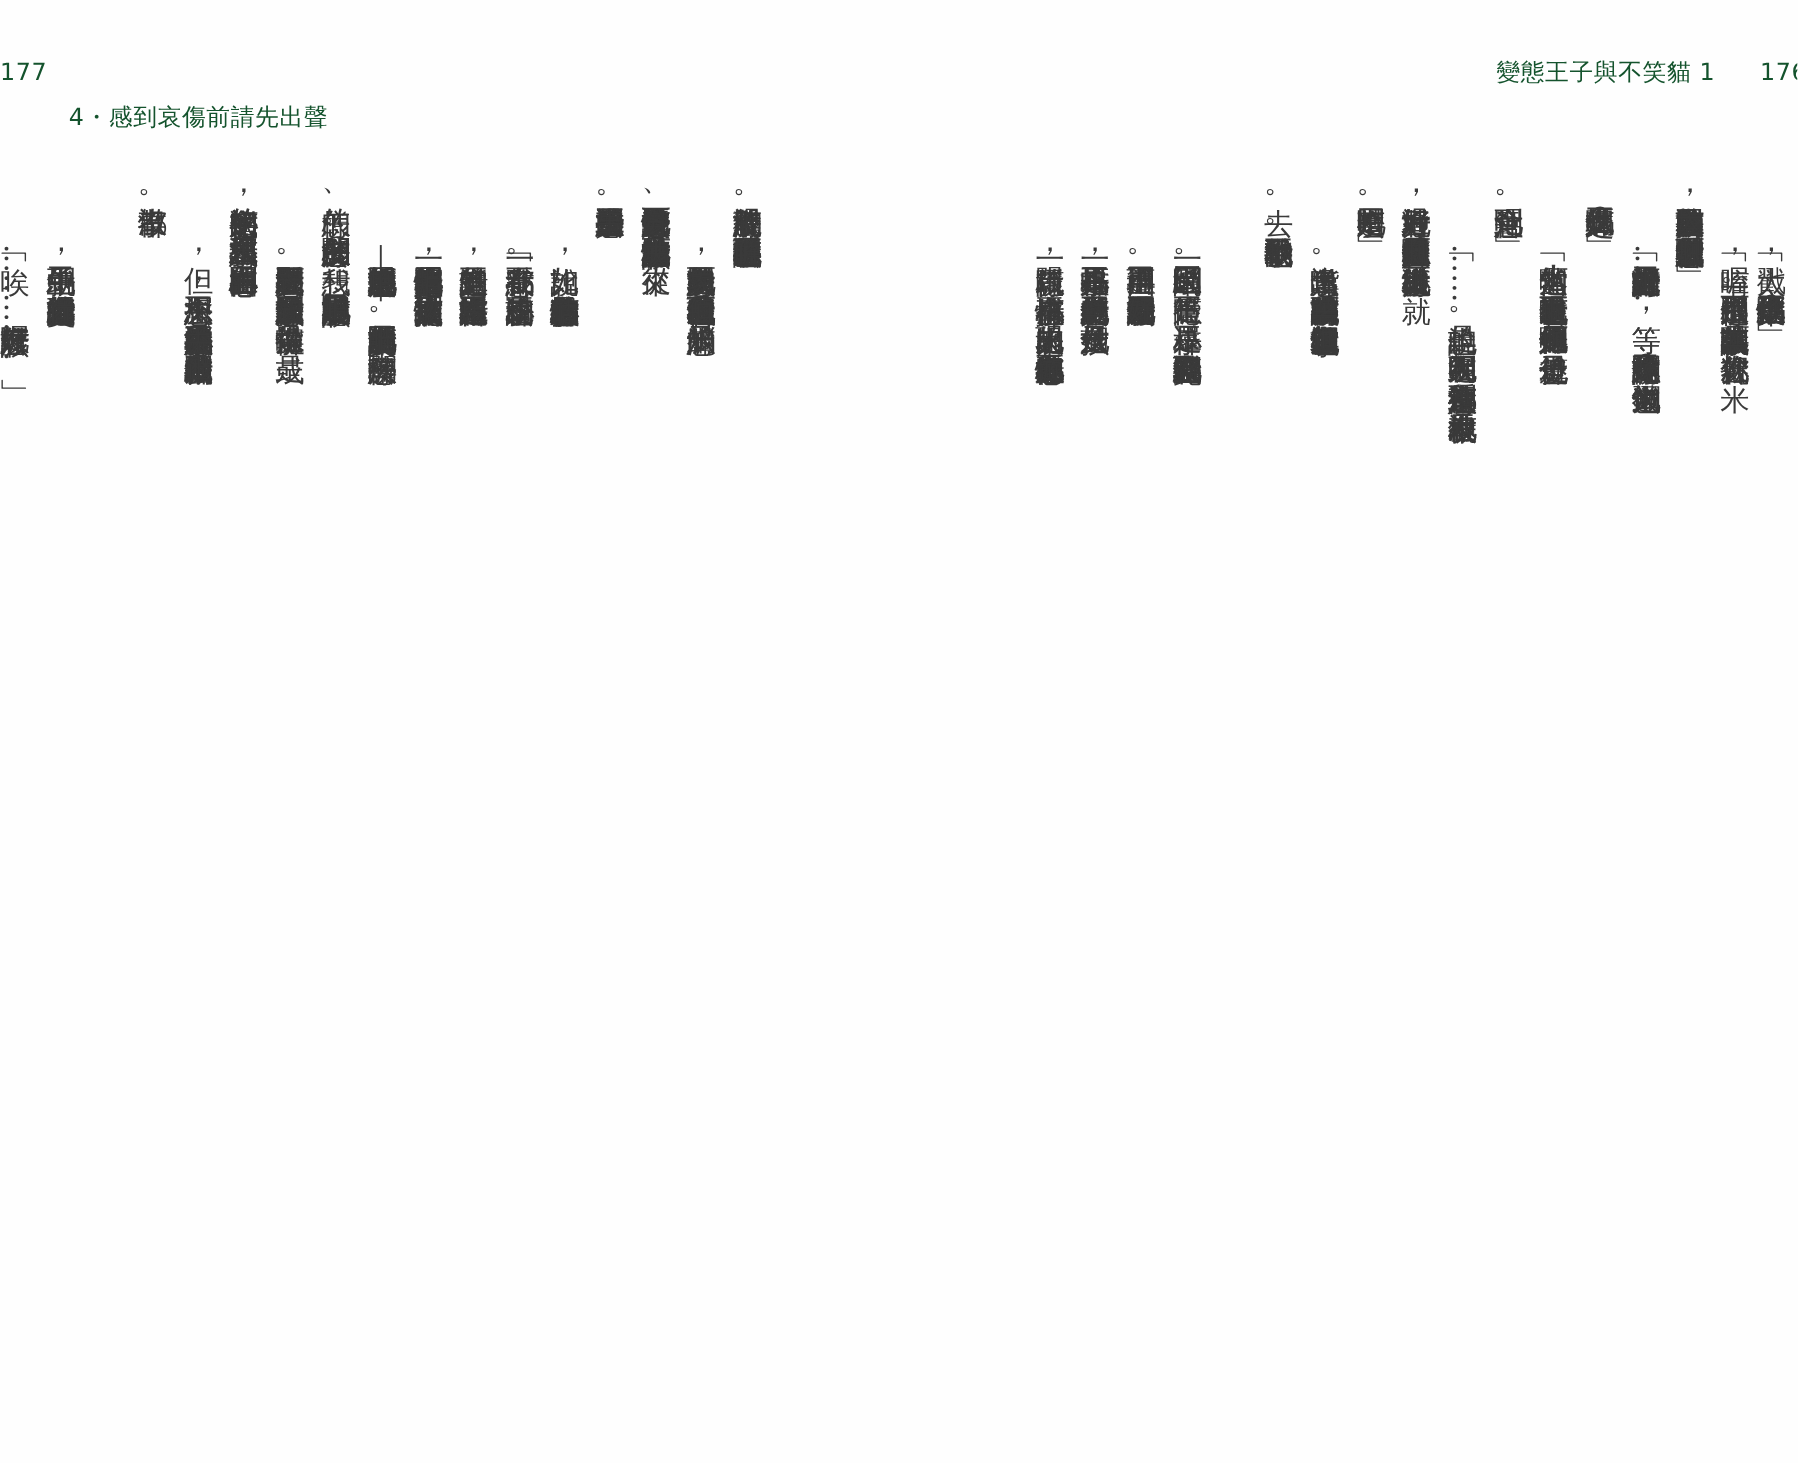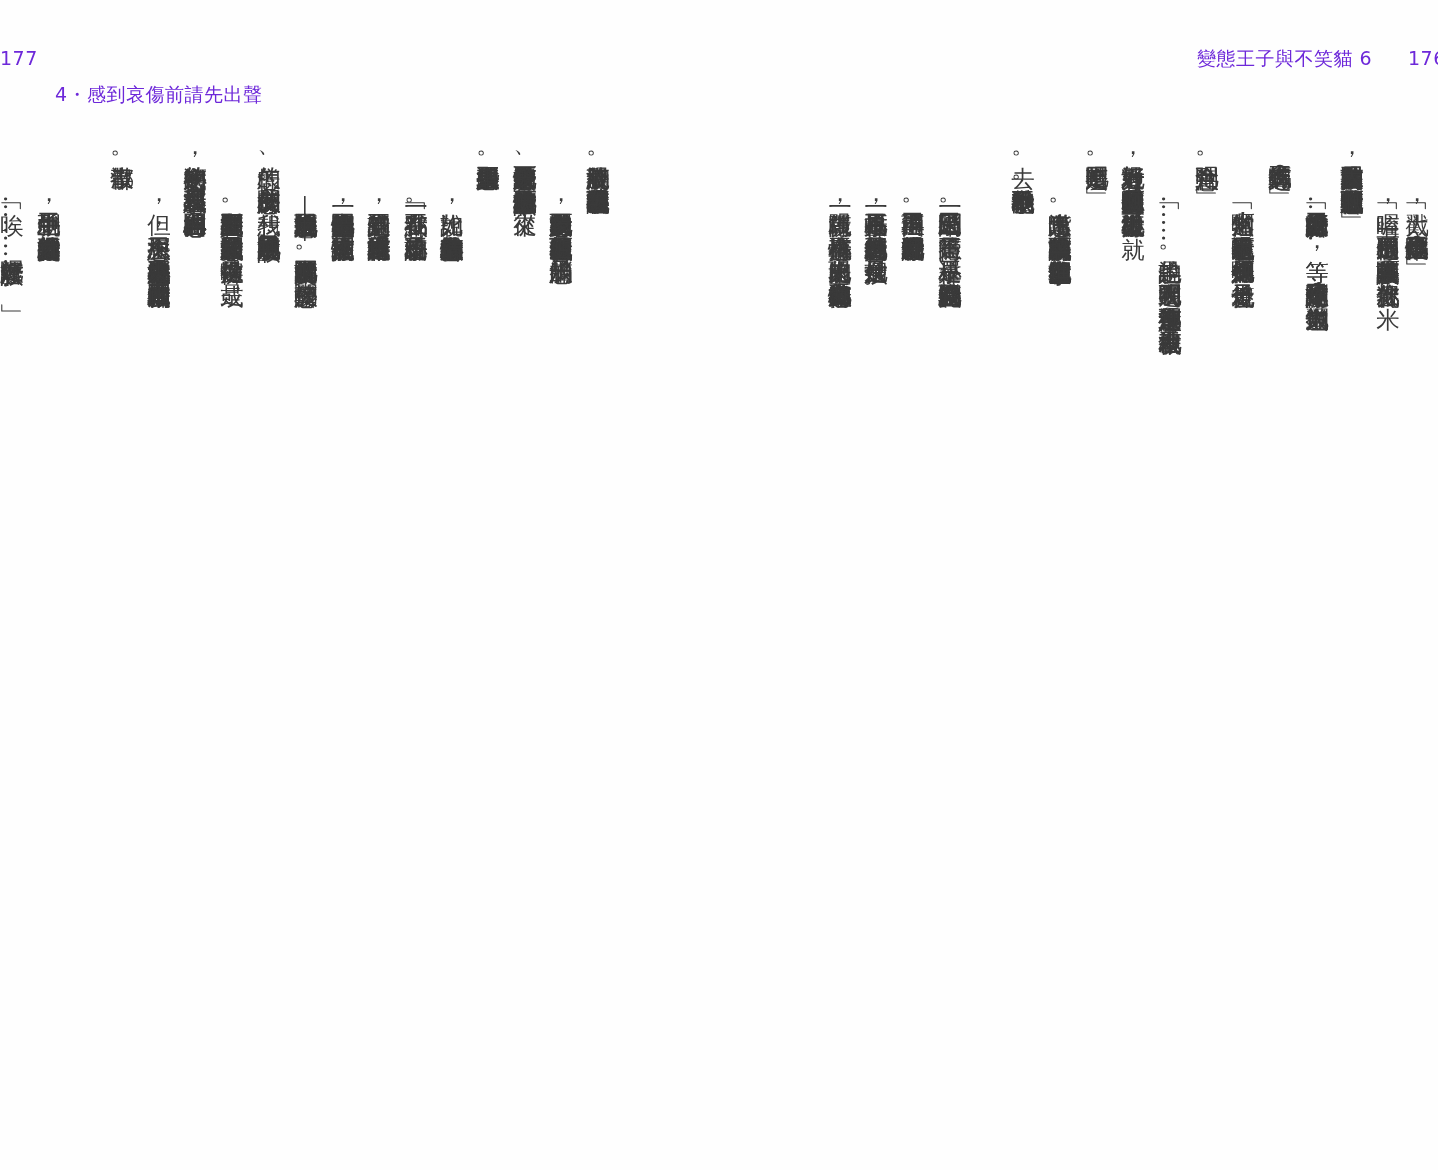--- a/index.html
+++ b/index.html
@@ -21,21 +21,21 @@
     }
     .page.left { left: 0; width: 719px; }
     .page.right { left: 719px; width: 719px; }
 
     .running {
       position: absolute;
       top: 46px;
       font-family: "DejaVu Sans", "Liberation Sans", sans-serif;
       font-size: 19px;
       line-height: 24px;
-      color: #6d28d9;
+      color: #14532d;
       white-space: nowrap;
       letter-spacing: 0.5px;
     }
 
     .col {
       position: absolute;
       top: 148px;
       width: 36px;
       height: 960px;
       writing-mode: vertical-rl;
@@ -71,21 +71,21 @@
     <div class="col indent" style="left:214px;">我真的不願意去深思那種問題。我只想要深思女孩子的泳裝問題。像是體操褲啦、或是</div>
     <div class="col" style="left:177px;">裙底的祕密之類的，我只想要深思那種事，自由自在過得開開心心的。</div>
     <div class="col indent" style="left:141px;">但，愈不想去深思，小豆梓愈是在我的腦海裡盤旋不去，結果在補習期間我根本什麼正</div>
     <div class="col" style="left:104px;">事都沒做。</div>
 
     <div class="col indent" style="left:31px;">馬上就到中午了，得把這張空白的講義交給老師才行。</div>
     <div class="col indent" style="left:-6px;">「唉……該怎麼辦才好呢……」</div>
   </div>
 
   <div class="page right">
-    <span class="running" style="left:478px;">變態王子與不笑貓 6</span>
+    <span class="running" style="left:478px;">變態王子與不笑貓 1</span>
     <span class="running" style="left:689px;">176</span>
 
     <div class="col indent" style="left:680px;">「戳太，你不是已經捨棄煩惱了嗎？」</div>
     <div class="col indent" style="left:651px;">「喔唷，這跟那個可是不一樣的。讓人羨慕的事就是讓人羨慕啊。你一次就把梵谷、米</div>
     <div class="col" style="left:615px;">勒跟莫內的名畫裝飾在自己的屋內，我當然會想知道現在到底是什麼狀況啊。」</div>
     <div class="col indent" style="left:580px;">「如果對方是幅畫的話就好辦了……等等，你剛才是不是說了筒隱姐妹？戳太也知道鋼</div>
     <div class="col" style="left:543px;">鐵之王有個妹妹嗎？」</div>
     <div class="col indent" style="left:506px;">「當然知道啊！不過我也只有遠遠看過而已啦，她們姐妹倆長得很像啊，就算是傻子也</div>
     <div class="col" style="left:470px;">會注意到吧。」</div>
     <div class="col indent" style="left:433px;">「……說的也是。明明一天到晚混在一起，卻連這種事都沒注意到，就表示他根本沒有</div>

